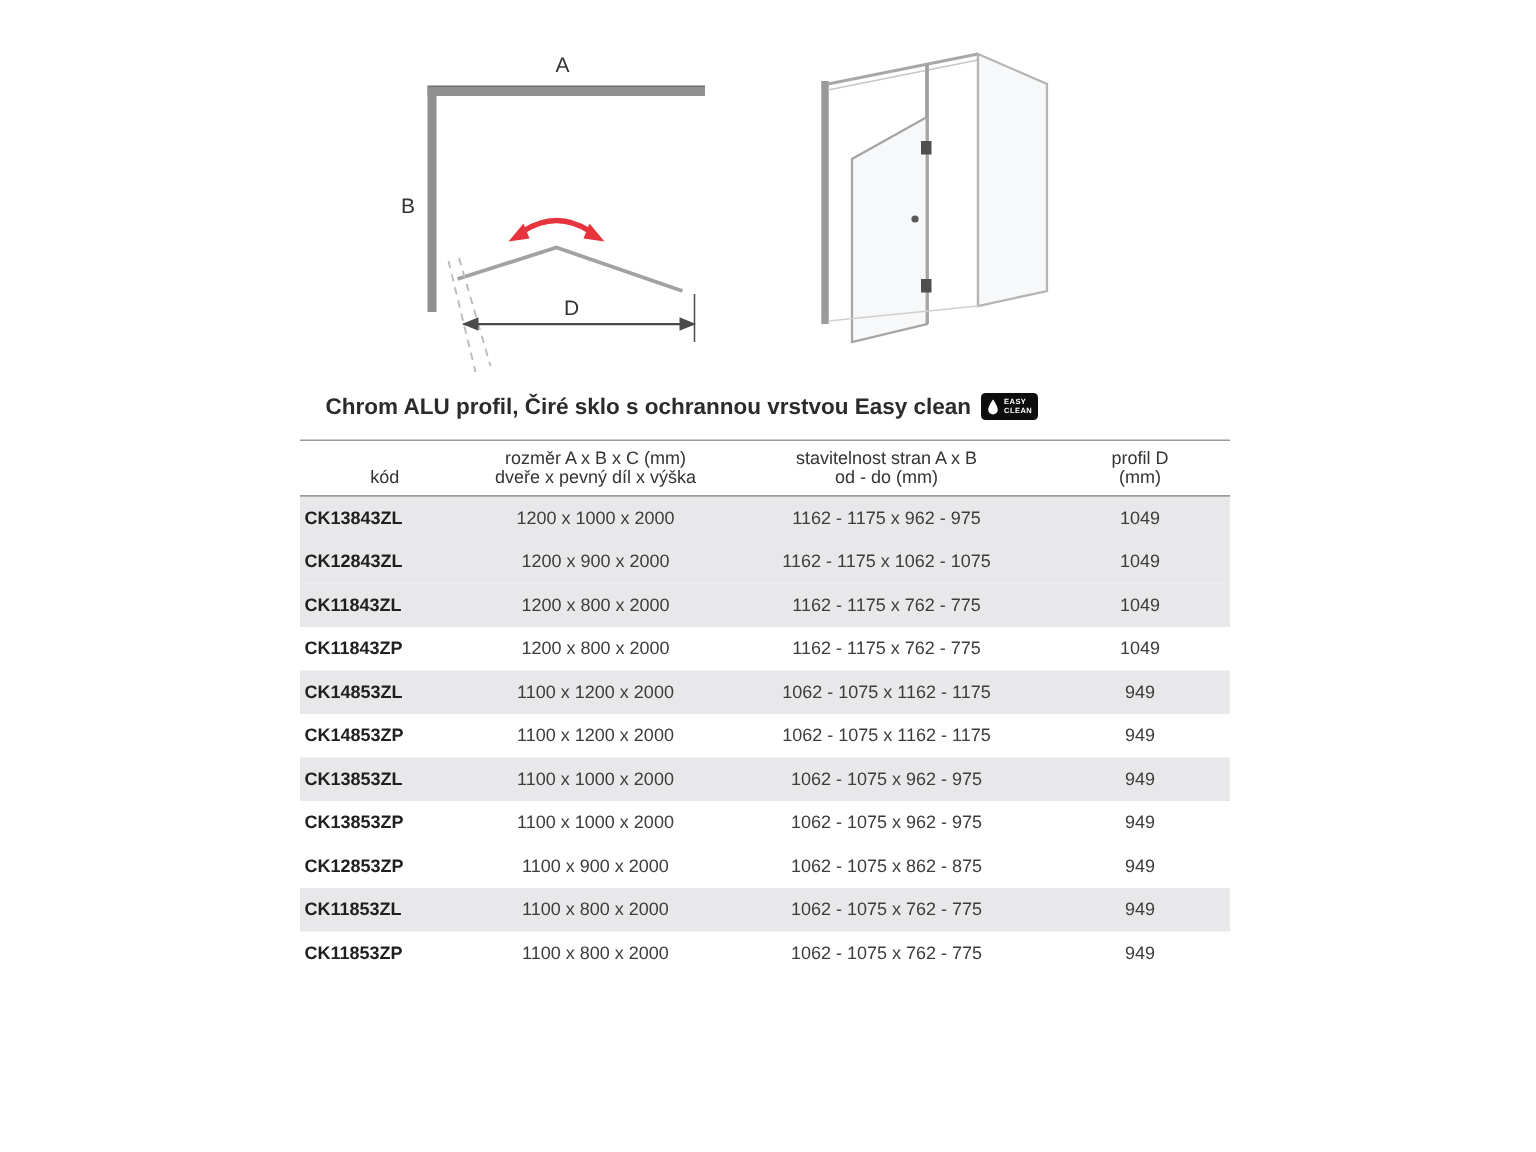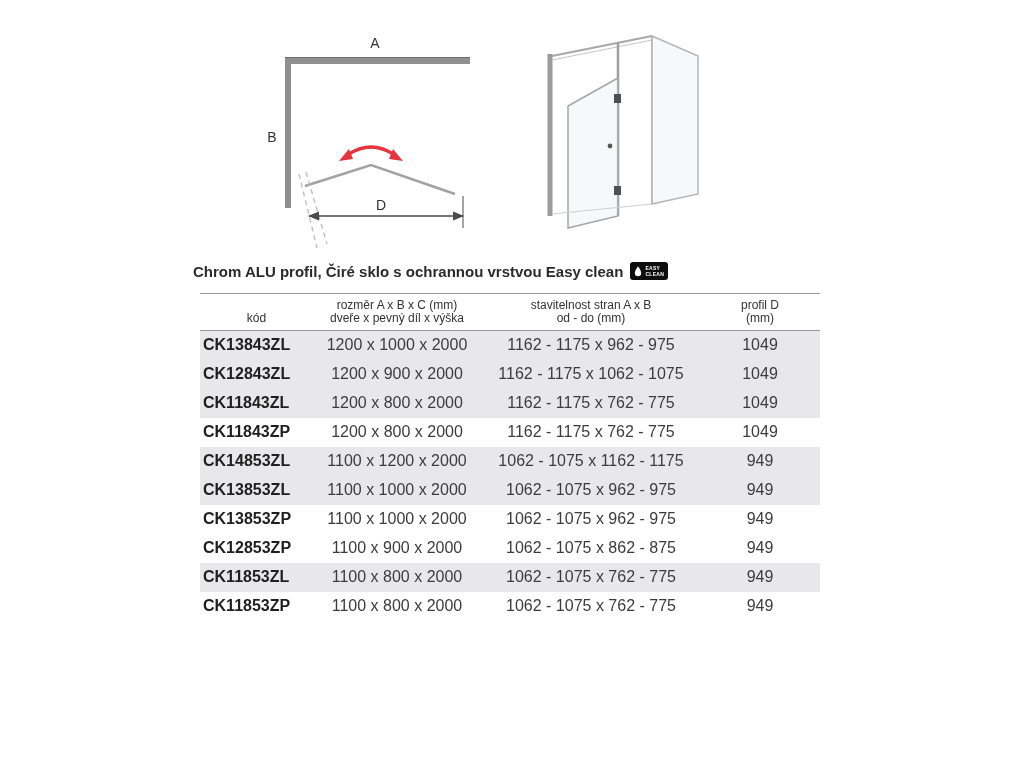--- a/index.html
+++ b/index.html
@@ -8,21 +8,21 @@
     background:#ffffff;
     font-family:"Liberation Sans", sans-serif;
     position:relative;
     overflow:hidden;
     color:#333;
   }
   .schematic { position:absolute; left:263px; top:28px; }
   .iso { position:absolute; left:530px; top:26px; }
 
   .title-row {
-    position:absolute; left:193px; top:262px;
+    position:absolute; left:217px; top:262px;
     display:flex; align-items:center; gap:7px;
   }
   .page-title { font-size:15px; font-weight:bold; color:#2b2b2b; white-space:nowrap; }
   .badge {
     background:#0d0d0d; color:#fff; border-radius:3px;
     height:18px; display:flex; align-items:center; padding:0 4px; gap:3px;
   }
   .badge .txt { font-size:5px; line-height:6px; font-weight:bold; letter-spacing:.3px; }
 
   table.spec {
@@ -34,21 +34,21 @@
 
   thead th {
     border-top:1px solid #9b9b9b; border-bottom:1px solid #9b9b9b;
     font-weight:normal; font-size:12px; line-height:13px; color:#333;
     padding:5px 2px; text-align:center; vertical-align:middle;
   }
   thead th.left { text-align:center; vertical-align:bottom; padding-left:3px; }
   thead th span { display:block; }
 
   tbody td {
-    font-size:16px; color:#3c3c3c; text-align:center;
+    font-size:12px; color:#3c3c3c; text-align:center;
     height:29px; padding:0 2px; vertical-align:middle;
   }
   tbody td.code { text-align:left; padding-left:3px; font-weight:bold; color:#1f1f1f; }
   tbody tr.alt { background:#e8e8ea; }
 </style>
 </head>
 <body>
 
 <svg class="schematic" width="220" height="235" viewBox="0 0 220 235">
 
@@ -161,20 +161,26 @@
         <td>1200 x 800 x 2000</td>
         <td>1162 - 1175 x 762 - 775</td>
         <td>1049</td>
       </tr>
       <tr class="alt">
         <td class="code">CK14853ZL</td>
         <td>1100 x 1200 x 2000</td>
         <td>1062 - 1075 x 1162 - 1175</td>
         <td>949</td>
       </tr>
+      <tr>
+        <td class="code">CK14853ZP</td>
+        <td>1100 x 1200 x 2000</td>
+        <td>1062 - 1075 x 1162 - 1175</td>
+        <td>949</td>
+      </tr>
       <tr class="alt">
         <td class="code">CK13853ZL</td>
         <td>1100 x 1000 x 2000</td>
         <td>1062 - 1075 x 962 - 975</td>
         <td>949</td>
       </tr>
       <tr>
         <td class="code">CK13853ZP</td>
         <td>1100 x 1000 x 2000</td>
         <td>1062 - 1075 x 962 - 975</td>

